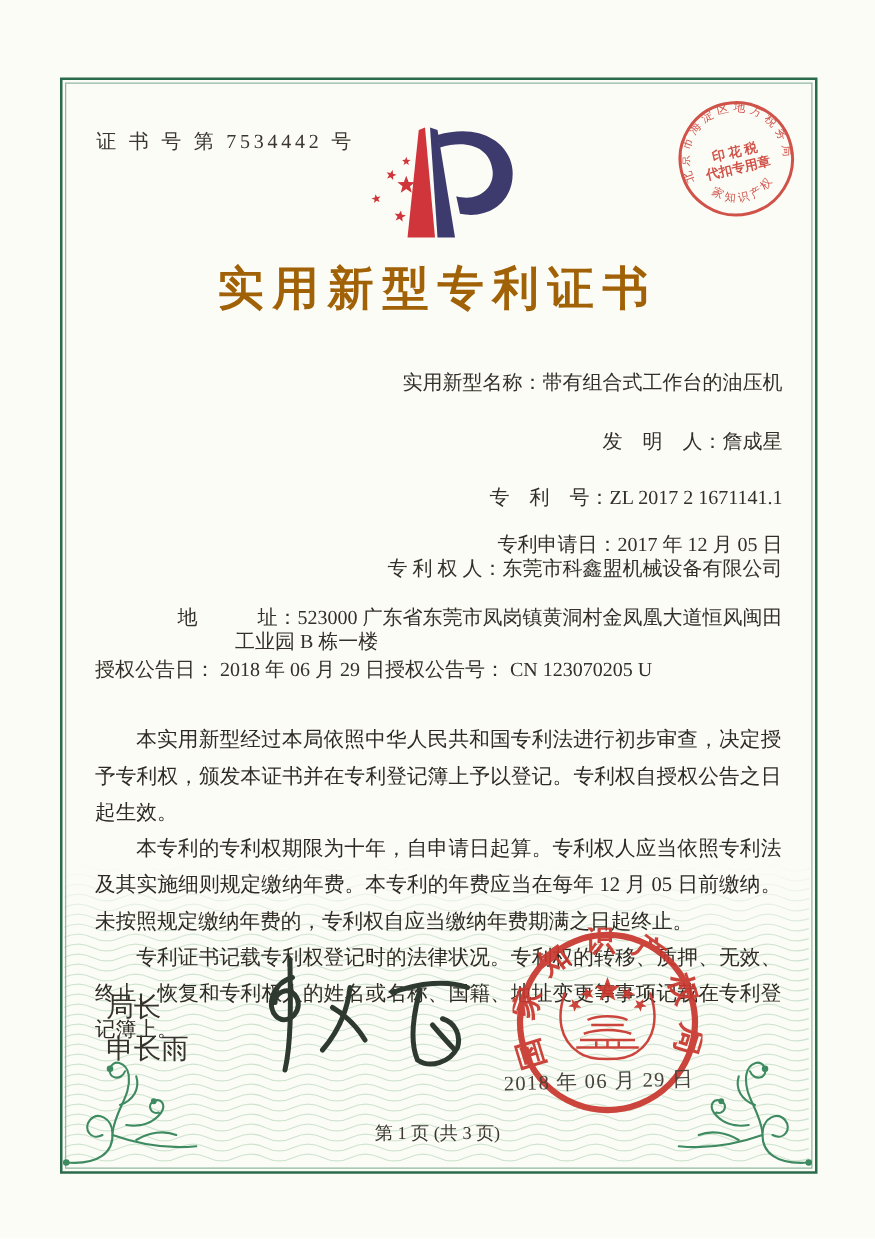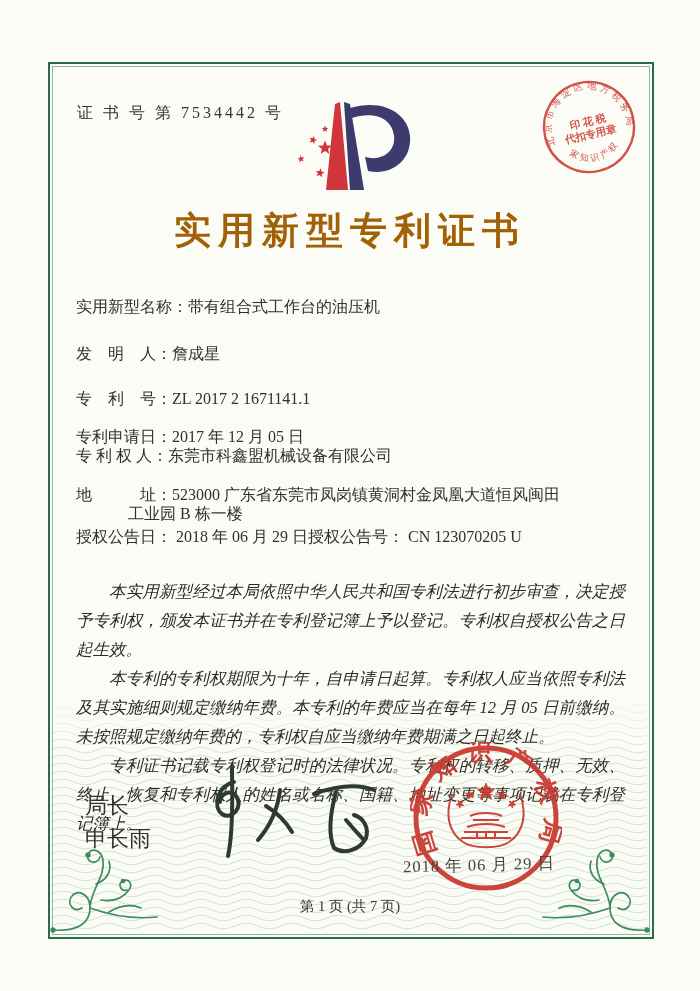--- a/index.html
+++ b/index.html
@@ -5,27 +5,27 @@
   html,body{margin:0;padding:0;}
   .paper{position:relative;width:700px;height:991px;background:#fcfcf6;overflow:hidden;
          font-family:"Liberation Serif","DejaVu Serif",serif;color:#2f2b26;}
   .frame{position:absolute;left:48px;top:62px;width:602px;height:873px;border:2px solid #2a6b4b;}
   .frame-inner{position:absolute;left:2px;top:2px;right:2px;bottom:2px;border:1px solid #8fb8a0;}
   .cert-no{position:absolute;left:77px;top:103px;font-size:16px;letter-spacing:3px;color:#3a362f;text-align:center;}
   .logo{position:absolute;left:286px;top:98px;width:132px;height:108px;}
   .title{position:absolute;left:0;top:206px;width:700px;text-align:center;font-size:37px;
          font-weight:600;letter-spacing:7px;color:#a16207;}
   .fields{position:absolute;left:76px;top:297px;width:550px;font-size:16px;line-height:19px;color:#33302a;}
-  .frow{display:flex;}
+  .frow{display:flex;justify-content:flex-end;}
   .flabel{white-space:pre;flex:0 0 auto;}
   .fvalue{white-space:pre;}
-  .addr2{margin-left:52px;}
+  .addr2{margin-left:112px;}
   .grant-row{display:flex;justify-content:flex-start;}
   .paras{position:absolute;left:76px;top:577px;width:549px;font-size:16.5px;line-height:29px;
-         font-style:italic;text-align:justify;color:#2e2a24;}
+         text-align:justify;color:#2e2a24;}
   .paras p{margin:0;text-indent:2em;}
   .signer{position:absolute;left:85px;top:789px;font-family:"Liberation Sans","DejaVu Sans",sans-serif;
           font-size:22px;line-height:33px;color:#35322c;}
   .signature{position:absolute;left:196px;top:760px;}
   .office-seal{position:absolute;left:410px;top:742px;width:152px;height:152px;opacity:0.92;}
   .seal-date{position:absolute;left:403px;top:854px;width:180px;font-size:16.5px;color:#45433c;
              letter-spacing:1px;transform:rotate(-1.5deg);}
   .tax-seal{position:absolute;left:541px;top:79px;width:96px;height:96px;opacity:0.85;transform:rotate(-13deg);}
   .footer{position:absolute;left:0;top:897px;width:700px;text-align:center;font-size:14.5px;color:#3a362f;}
   .waves{position:absolute;left:51px;top:688px;width:596px;height:245px;}
@@ -225,15 +225,15 @@
     <text font-size="9.5" fill="#c9362d" letter-spacing="3.2" font-family="Liberation Serif, DejaVu Serif, serif">
       <textPath href="#taxTop" startOffset="50%" text-anchor="middle">北京市海淀区地方税务局</textPath>
     </text>
     <text x="48" y="46" font-size="10.5" font-weight="bold" fill="#c9362d" text-anchor="middle" font-family="Liberation Serif, DejaVu Serif, serif">印 花 税</text>
     <text x="48" y="59" font-size="10.5" font-weight="bold" fill="#c9362d" text-anchor="middle" font-family="Liberation Serif, DejaVu Serif, serif">代扣专用章</text>
     <text font-size="9" fill="#c9362d" letter-spacing="2.5" font-family="Liberation Serif, DejaVu Serif, serif">
       <textPath href="#taxBottom" startOffset="50%" text-anchor="middle">国家知识产权局</textPath>
     </text>
   </svg>
 
-  <div class="footer">第 1 页 (共 7 页)</div>
+  <div class="footer">第 1 页 (共 3 页)</div>
 
 </div>
 
 </body></html>

